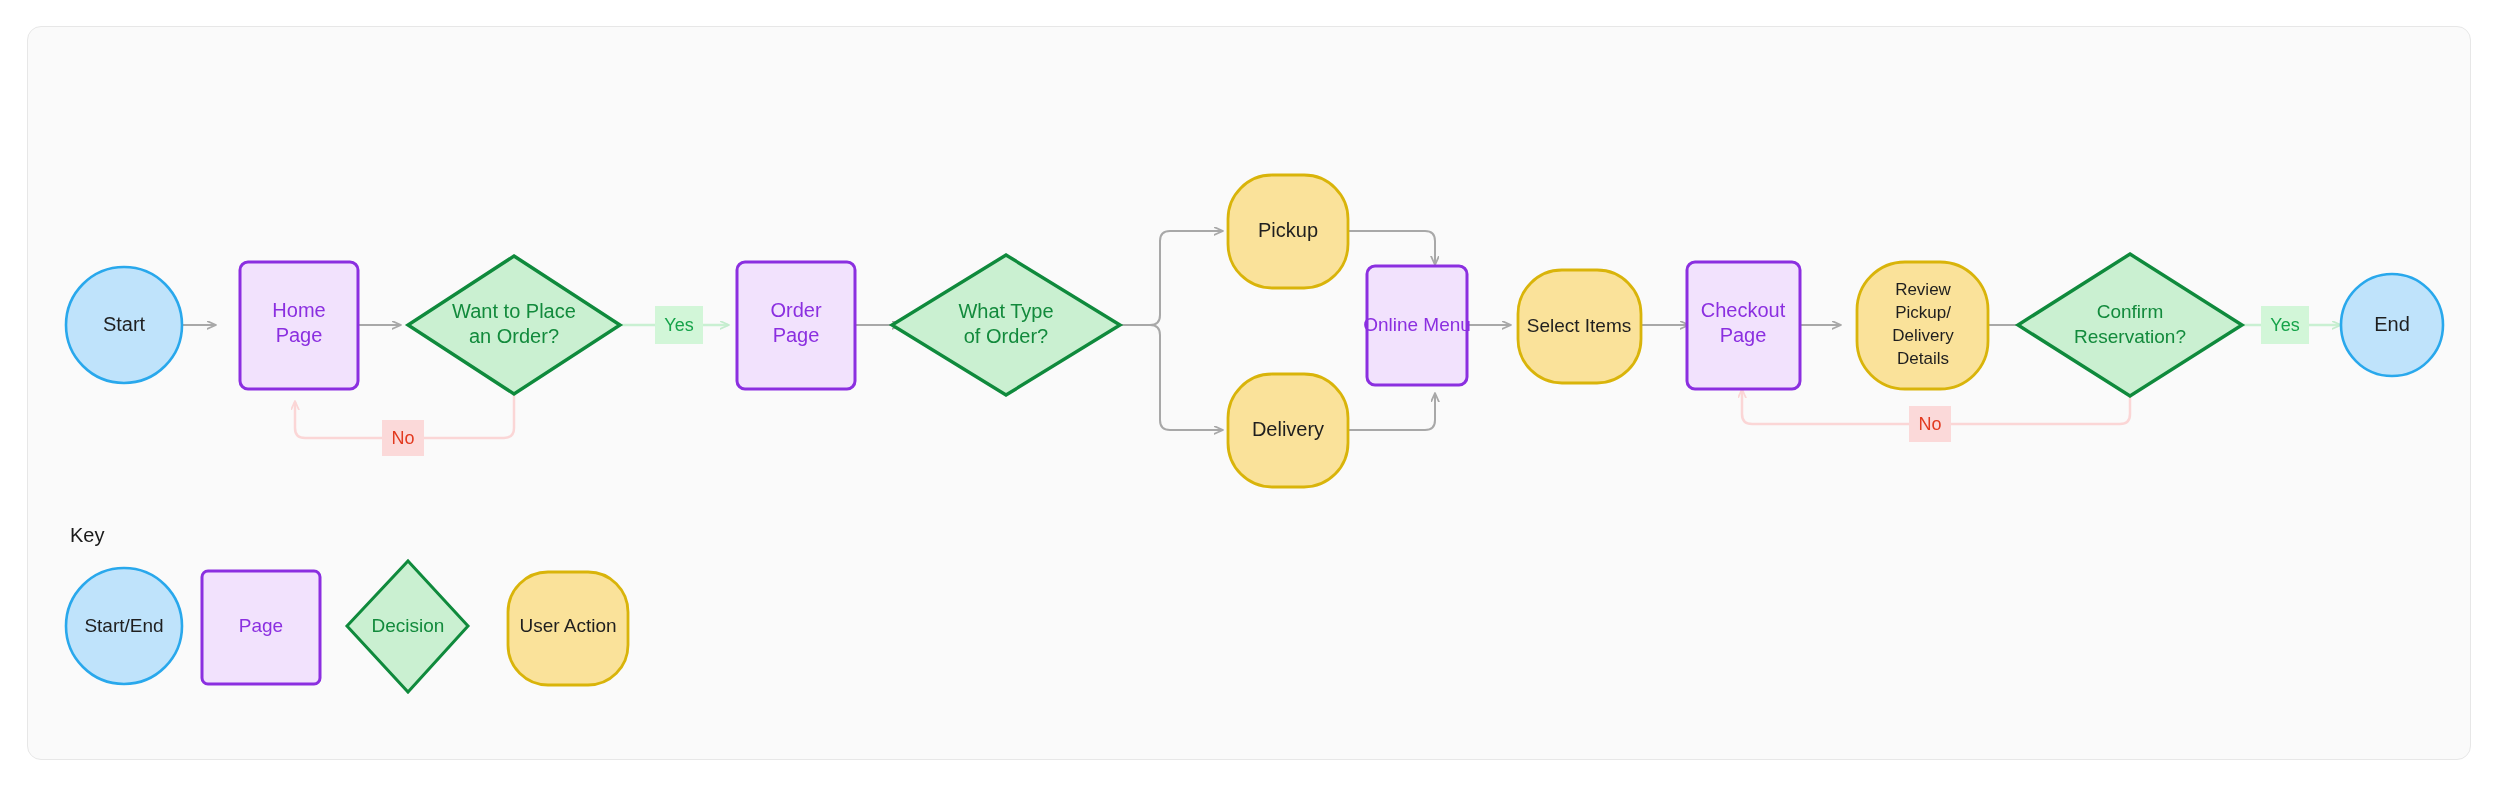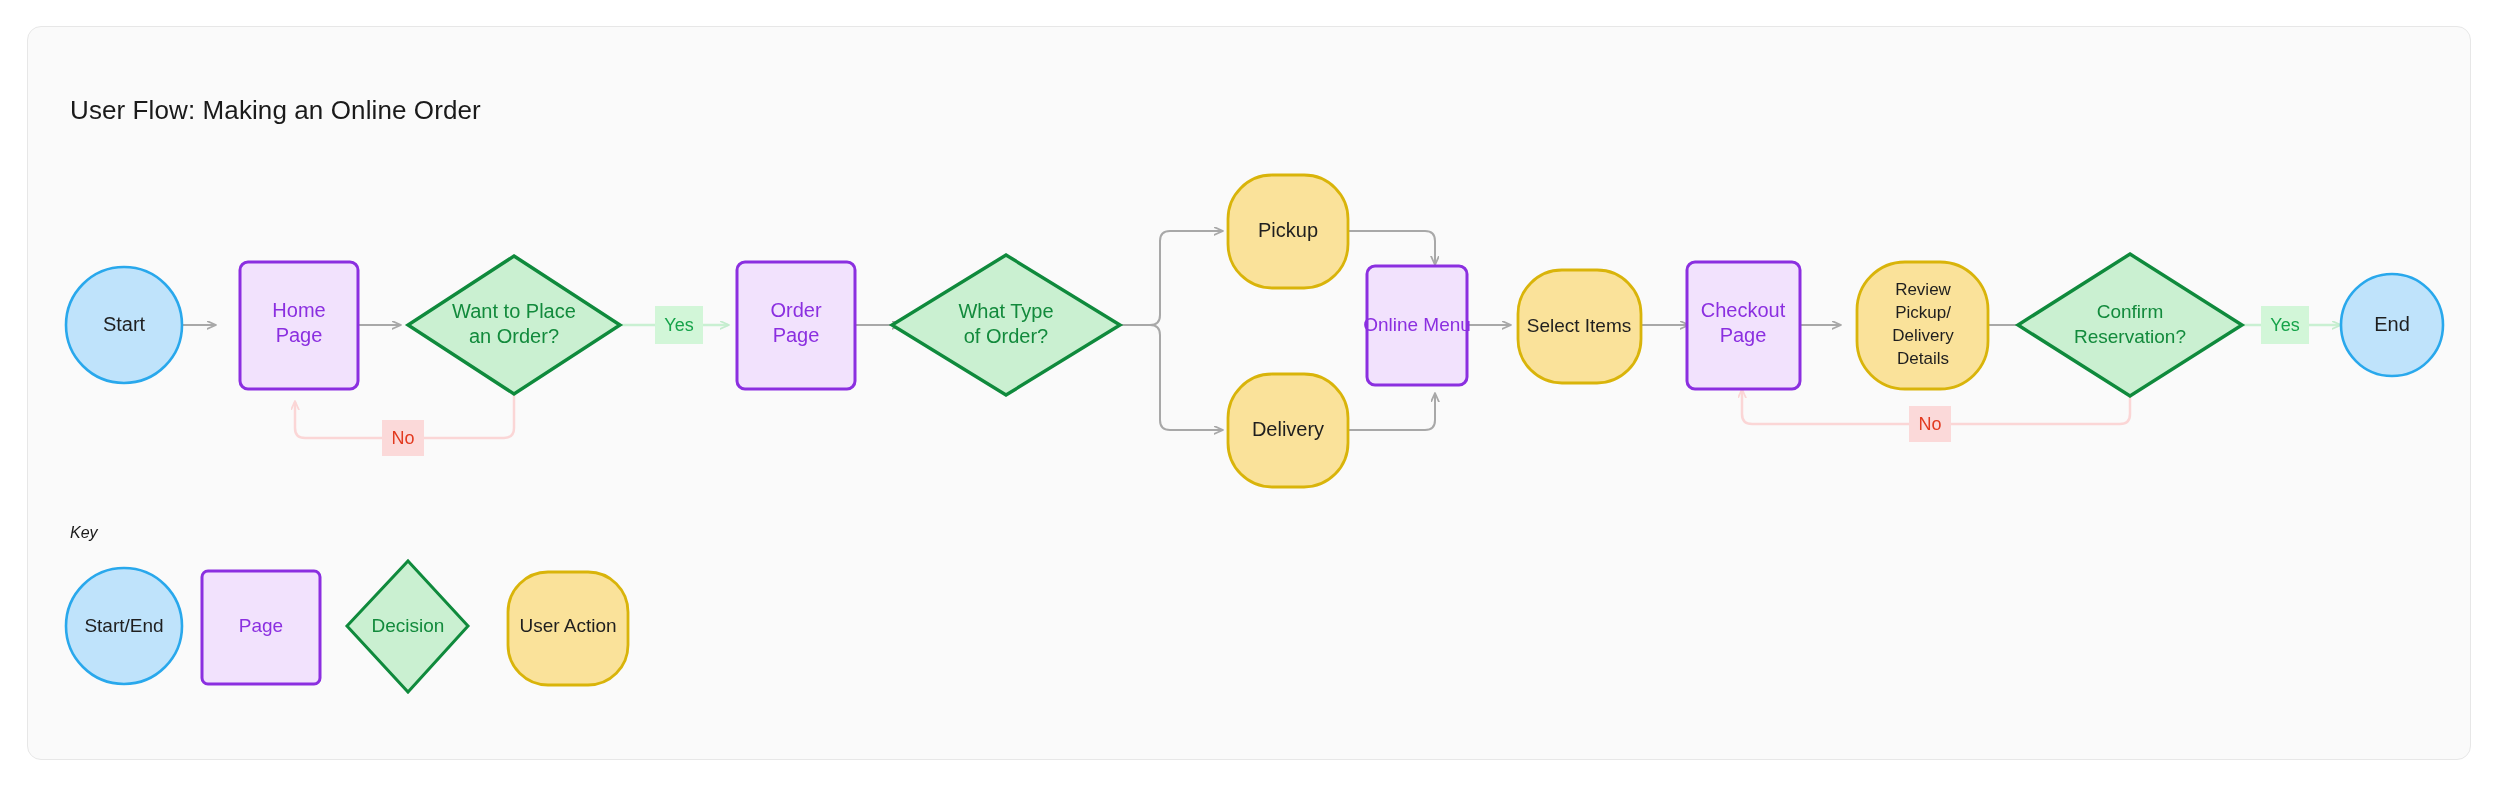--- a/index.html
+++ b/index.html
@@ -32,23 +32,22 @@
     top: 95px;
     font-size: 26px;
     color: #1a1a1a;
     letter-spacing: 0.1px;
     white-space: nowrap;
   }
   #key-title {
     position: absolute;
     left: 70px;
     top: 524px;
-    font-size: 16px;
+    font-size: 20px;
     color: #1a1a1a;
-    font-style: italic;
   }
   svg#flow {
     position: absolute;
     left: 0;
     top: 0;
     width: 2500px;
     height: 785px;
   }
   .node-label {
     font-family: "Liberation Sans", sans-serif;
@@ -68,21 +67,20 @@
   }
   .edge-label-yes { fill: #16a34a; }
   .edge-label-no { fill: #e23a20; }
 </style>
 </head>
 <body>
 
 <div id="app">
   <div id="canvas-card"></div>
 
-  <div id="diagram-title">User Flow: Making an Online Order</div>
   <div id="key-title">Key</div>
 
   <svg id="flow" viewBox="0 0 2500 785">
     <defs>
       <marker id="arrow-gray" markerWidth="10" markerHeight="10" refX="8" refY="4" orient="auto" markerUnits="userSpaceOnUse">
         <path d="M0,0 L9,4 L0,8" fill="none" stroke="#a8a8a8" stroke-width="1.8" stroke-linecap="round" stroke-linejoin="round"></path>
       </marker>
       <marker id="arrow-green" markerWidth="10" markerHeight="10" refX="8" refY="4" orient="auto" markerUnits="userSpaceOnUse">
         <path d="M0,0 L9,4 L0,8" fill="none" stroke="#c4ecce" stroke-width="1.8" stroke-linecap="round" stroke-linejoin="round"></path>
       </marker>

